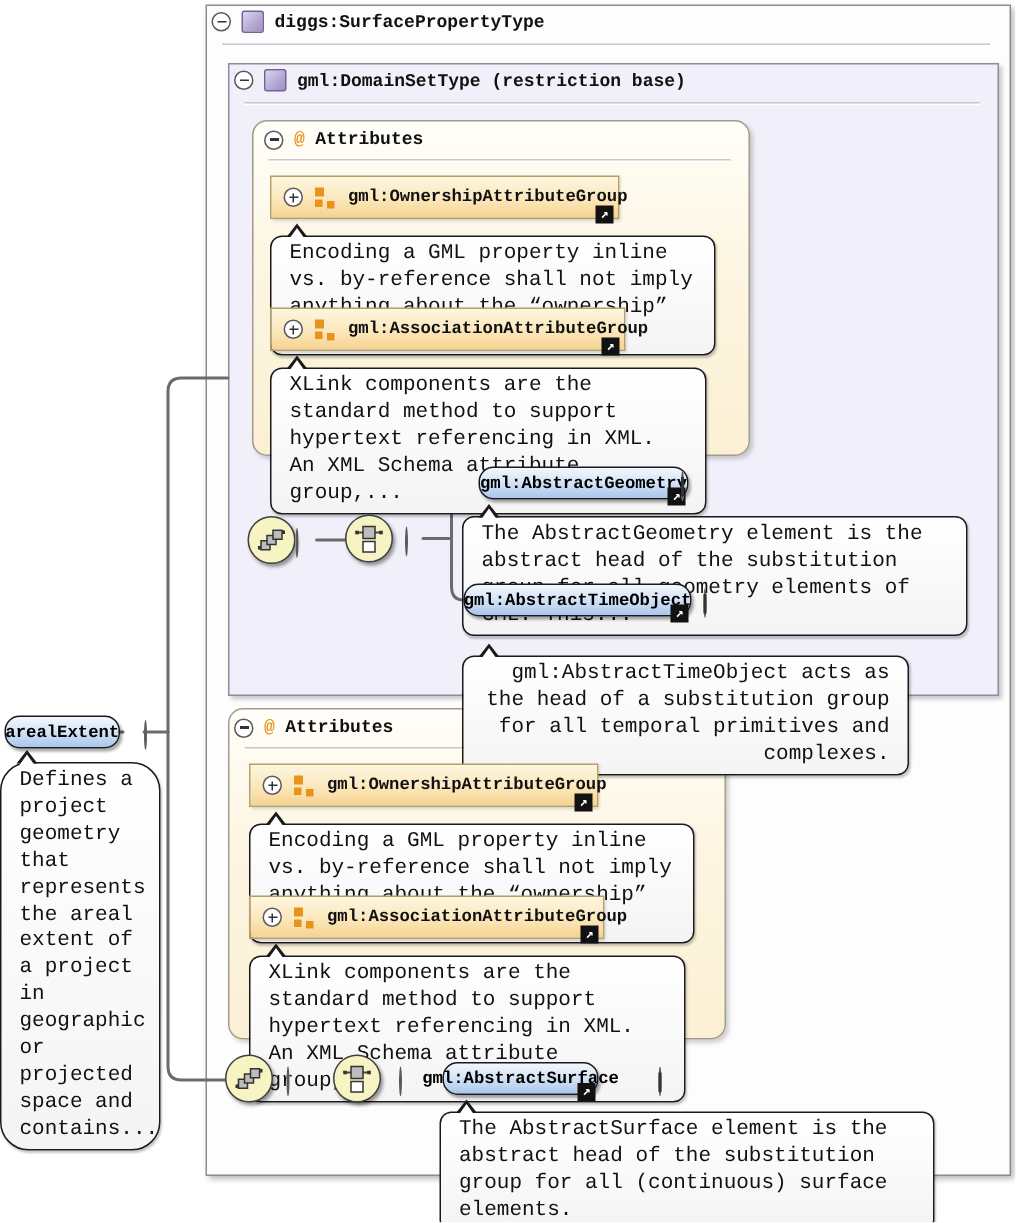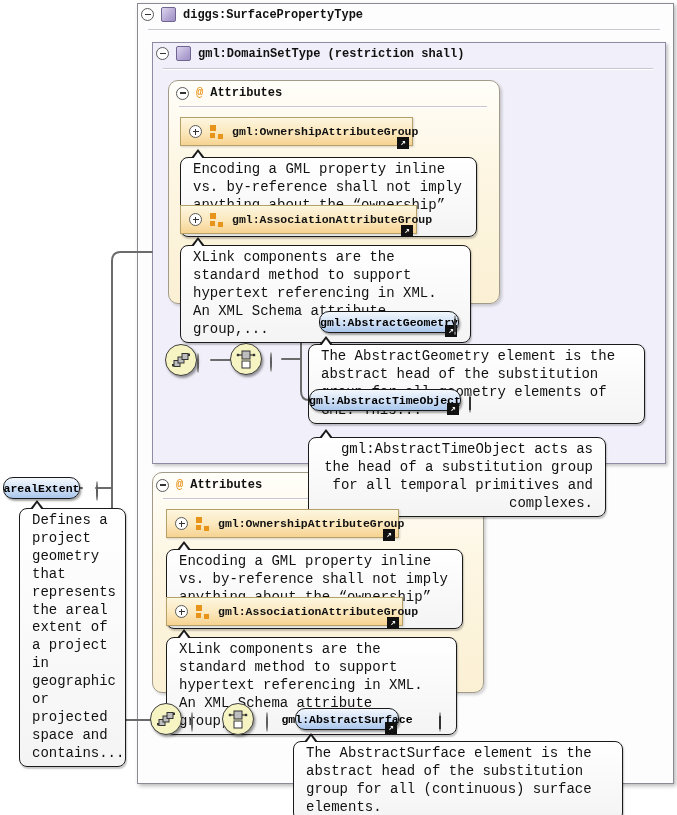--- a/index.html
+++ b/index.html
@@ -83,21 +83,21 @@
       </span>
     <span class="typeico"></span>
     <span class="lbl">diggs:SurfacePropertyType</span>
   </div>
 
   <div class="abs hdr" style="left:156px;top:46px;">
     <span class="t">
         <i class="h"></i>
       </span>
     <span class="typeico"></span>
-    <span class="lbl">gml:DomainSetType (restriction shall)</span>
+    <span class="lbl">gml:DomainSetType (restriction base)</span>
   </div>
 
   <div class="abs hdr" style="left:176px;top:86px;">
     <span class="t">
         <i class="h"></i>
       </span>
     <span class="atico">@</span>
     <span class="lbl">Attributes</span>
   </div>
 
@@ -238,17 +238,17 @@
     <span class="linkico" style="right:1px;bottom:-5px;">↗</span>
   </div>
   <span class="abs t plus" style="left:427px;top:712px;"><i class="h"></i><i class="v"></i></span>
   <div class="abs bubble" style="left:293px;top:741px;width:330px;">The AbstractSurface element is the abstract head of the substitution group for all (continuous) surface elements.</div>
 
   
   <div class="abs pill" style="left:3px;top:477px;width:77px;height:22px;">
     <span>arealExtent</span>
   </div>
   <span class="abs t" style="left:82px;top:481px;"><i class="h"></i></span>
-  <div class="abs bubble" style="left:19px;top:508px;width:107px;">Defines a project geometry that represents the areal extent of a project in geographic or projected space and contains...</div>
+  <div class="abs bubble" style="left:0;top:508px;width:107px;border-radius:19px;">Defines a project geometry that represents the areal extent of a project in geographic or projected space and contains...</div>
 
   
 
 </div>
 
 </body></html>

